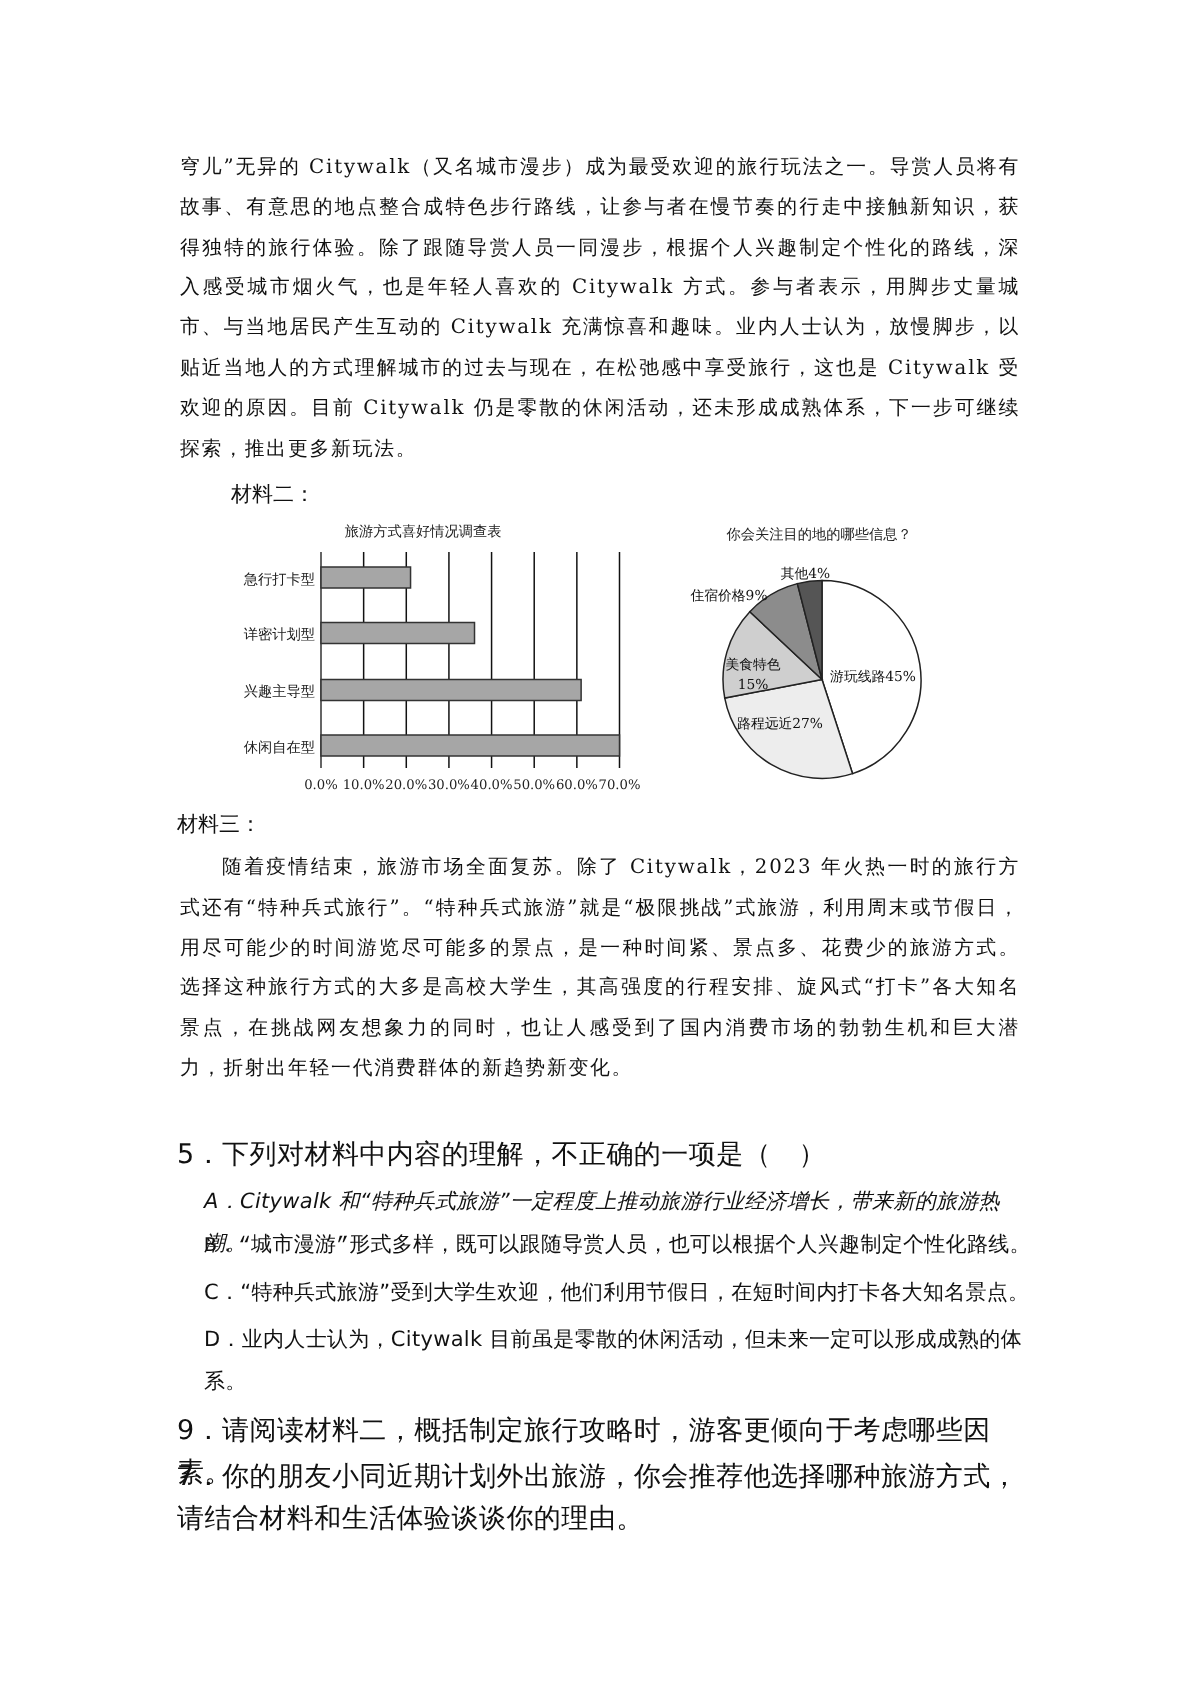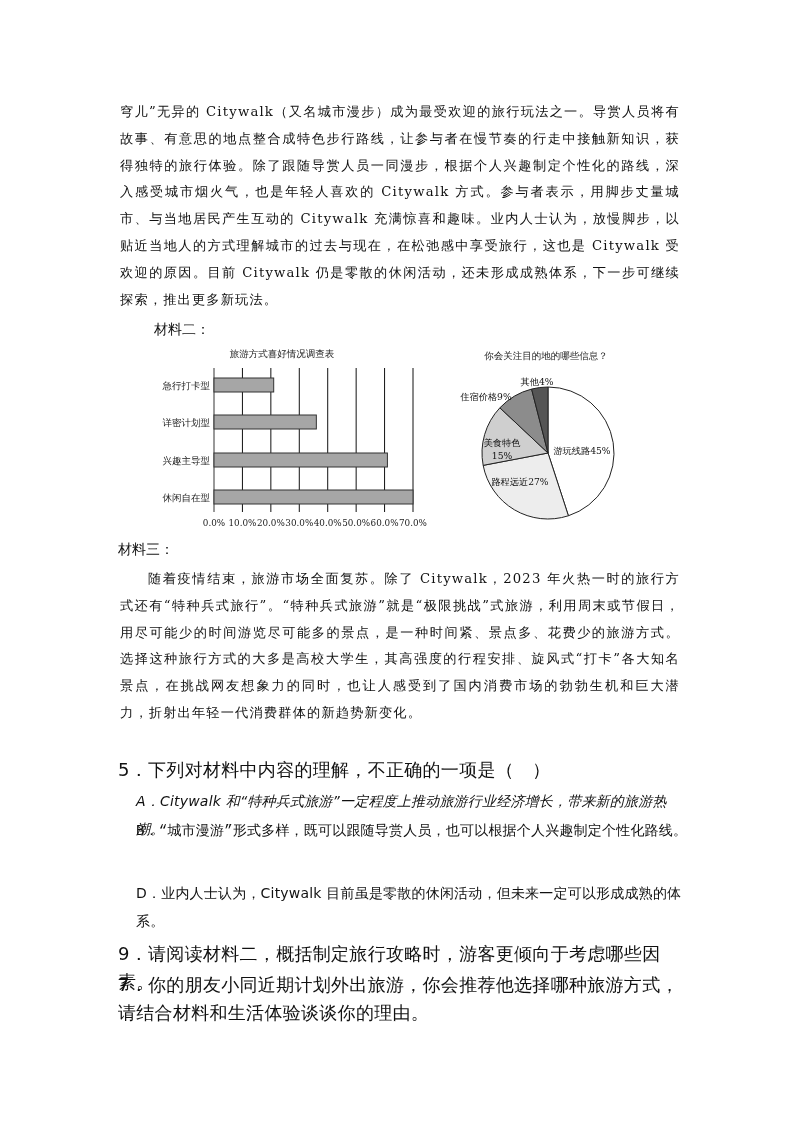--- a/index.html
+++ b/index.html
@@ -89,17 +89,18 @@
         <text x="87" y="45" font-size="9.2" text-anchor="middle" fill="#111">其他4%</text>
       </g>
   </svg>
 
   <div class="label label3">材料三：</div>
   <div class="para p3">随着疫情结束，旅游市场全面复苏。除了 Citywalk，2023 年火热一时的旅行方式还有“特种兵式旅行”。“特种兵式旅游”就是“极限挑战”式旅游，利用周末或节假日，用尽可能少的时间游览尽可能多的景点，是一种时间紧、景点多、花费少的旅游方式。选择这种旅行方式的大多是高校大学生，其高强度的行程安排、旋风式“打卡”各大知名景点，在挑战网友想象力的同时，也让人感受到了国内消费市场的勃勃生机和巨大潜力，折射出年轻一代消费群体的新趋势新变化。</div>
 
   <div class="q q5">5．下列对材料中内容的理解，不正确的一项是（　）</div>
   <div class="opt optA">A．Citywalk 和“特种兵式旅游”一定程度上推动旅游行业经济增长，带来新的旅游热潮。</div>
   <div class="opt optB">B．“城市漫游”形式多样，既可以跟随导赏人员，也可以根据个人兴趣制定个性化路线。</div>
+  <div class="opt optC">C．“特种兵式旅游”受到大学生欢迎，他们利用节假日，在短时间内打卡各大知名景点。</div>
   <div class="opt optD">D．业内人士认为，Citywalk 目前虽是零散的休闲活动，但未来一定可以形成成熟的体系。</div>
 
   <div class="q q6">9．请阅读材料二，概括制定旅行攻略时，游客更倾向于考虑哪些因素。</div>
   <div class="q q7">7．你的朋友小同近期计划外出旅游，你会推荐他选择哪种旅游方式，请结合材料和生活体验谈谈你的理由。</div>
 </div>
 
 </body></html>

